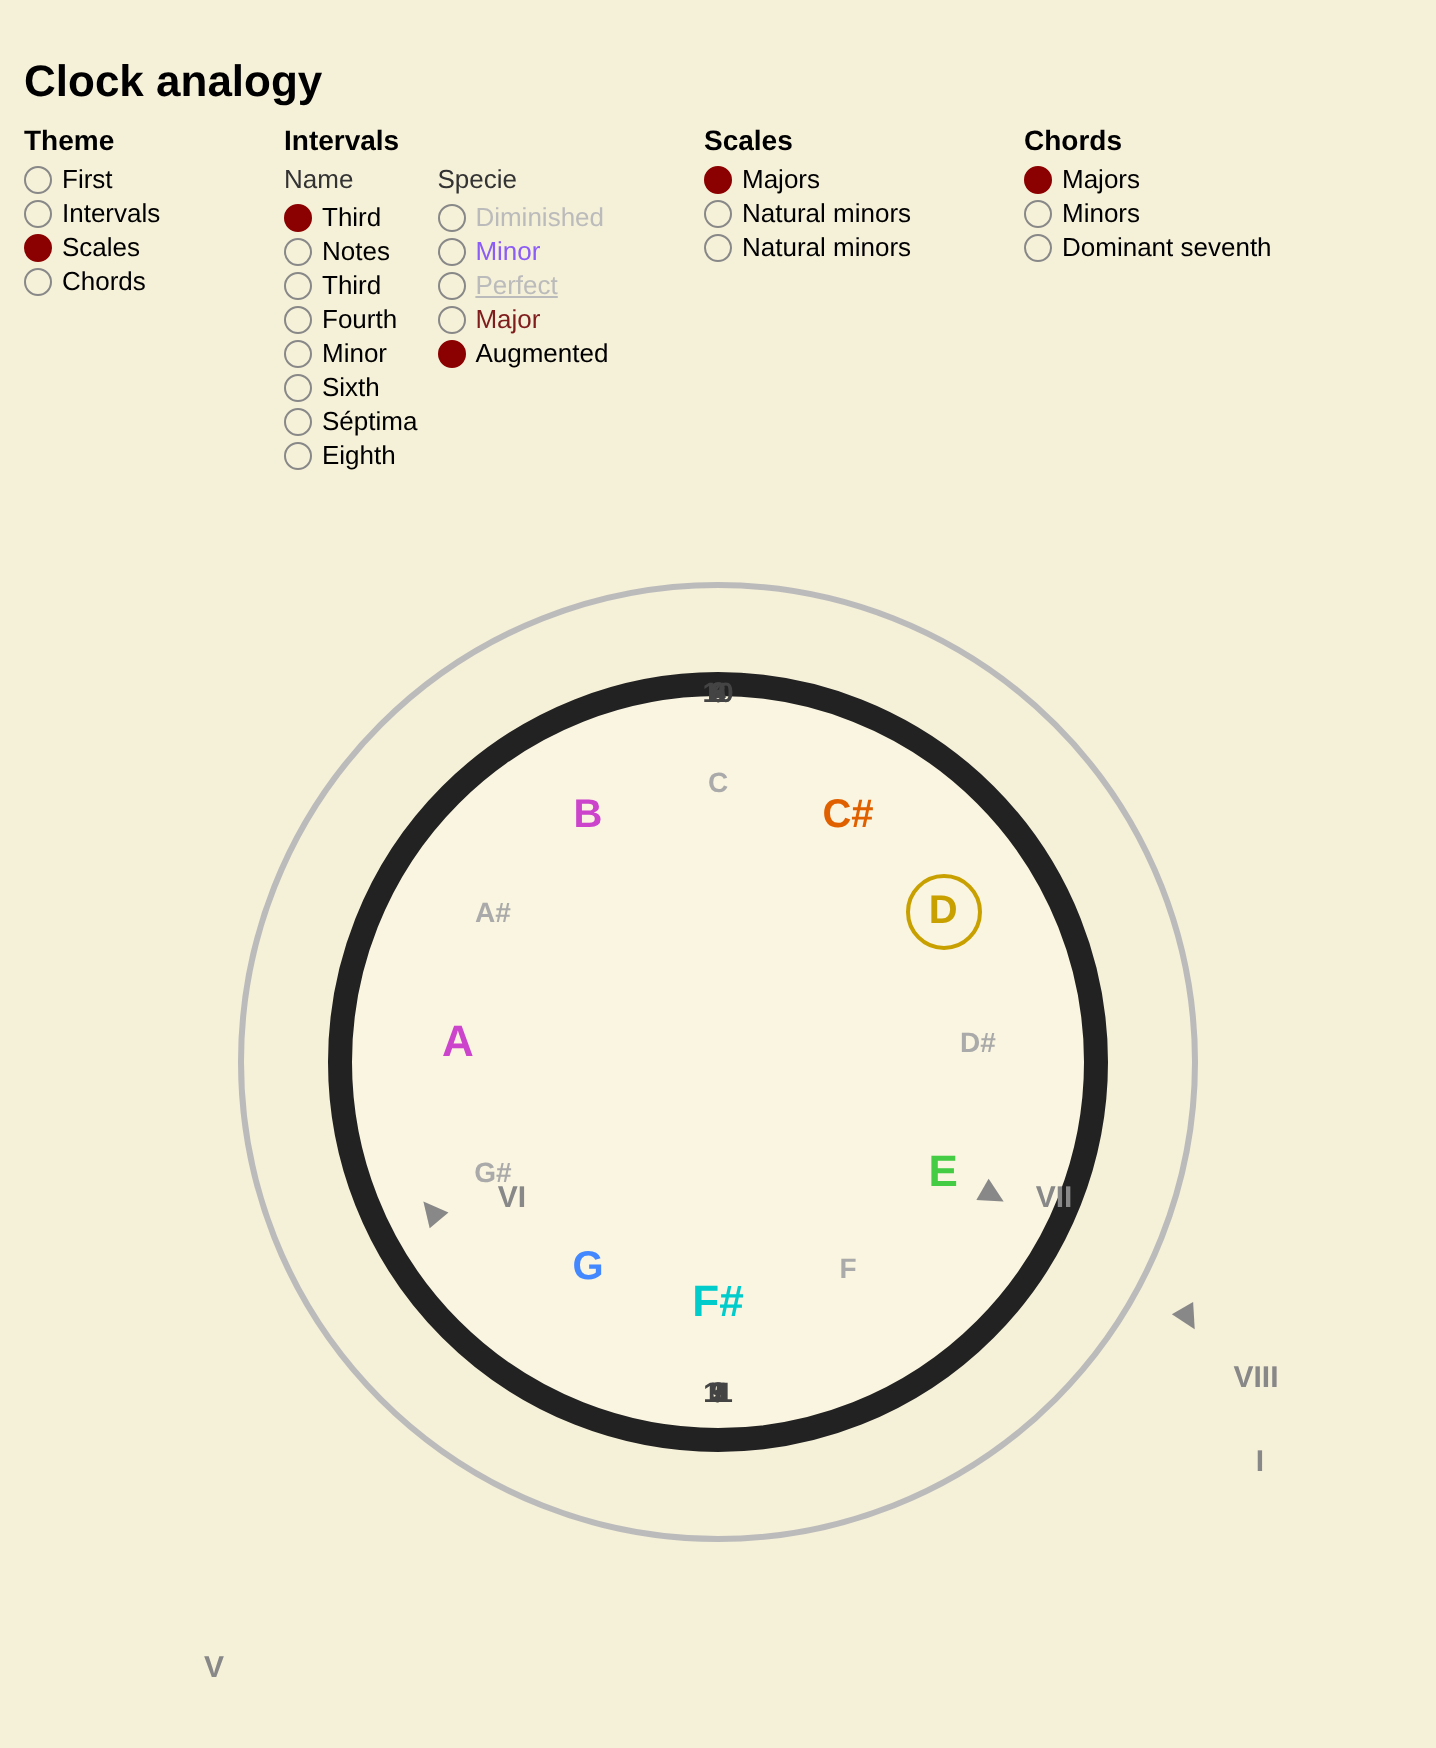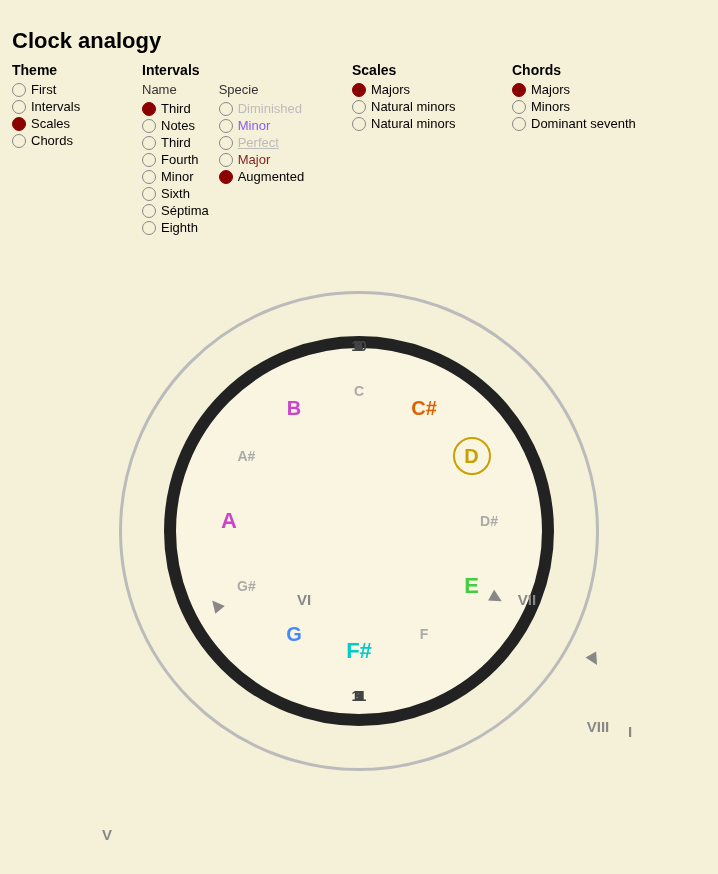--- a/index.html
+++ b/index.html
@@ -313,23 +313,23 @@
     <div class="clock-note" style="left: 471.583px; top: 205px; color: rgb(200, 160, 0); font-size: 20px;">D</div>
     <div class="clock-note" style="left: 489px; top: 270px; color: rgb(170, 170, 170); font-size: 14px;">D#</div>
     <div class="clock-note" style="left: 471.583px; top: 335px; color: rgb(68, 204, 68); font-size: 22px;">E</div>
     <div class="clock-note" style="left: 424px; top: 382.583px; color: rgb(170, 170, 170); font-size: 14px;">F</div>
     <div class="clock-note" style="left: 359px; top: 400px; color: rgb(0, 204, 204); font-size: 22px;">F#</div>
     <div class="clock-note" style="left: 294px; top: 382.583px; color: rgb(68, 136, 255); font-size: 20px;">G</div>
     <div class="clock-note" style="left: 246.417px; top: 335px; color: rgb(170, 170, 170); font-size: 14px;">G#</div>
     <div class="clock-note" style="left: 229px; top: 270px; color: rgb(204, 68, 204); font-size: 22px;">A</div>
     <div class="clock-note" style="left: 246.417px; top: 205px; color: rgb(170, 170, 170); font-size: 14px;">A#</div>
     <div class="clock-note" style="left: 294px; top: 157.417px; color: rgb(204, 68, 204); font-size: 20px;">B</div>
-    <div class="roman-numeral" style="left: 256px; top: 348px; margin-left: 48px;">VI</div>
+    <div class="roman-numeral" style="left: 256px; top: 348px;">VI</div>
     <div class="roman-numeral" style="left: 527px; top: 348px;">VII</div>
-    <div class="roman-numeral" style="left: 598px; top: 438px; margin-top: 37px;">VIII</div>
+    <div class="roman-numeral" style="left: 628px; top: 438px;">VIII</div>
     <div class="roman-numeral" style="left: 630px; top: 480px;">I</div>
     <div class="roman-numeral" style="left: 107px; top: 583px;">V</div>
     <div class="arrow" style="left: 497px; top: 346px; transform: translate(-50%, -50%) rotate(30deg);">▶</div>
     <div class="arrow" style="left: 595px; top: 408px; transform: translate(-50%, -50%) rotate(60deg);">▶</div>
     <div class="arrow" style="left: 648px; top: 648px; transform: translate(-50%, -50%) rotate(120deg);">▶</div>
     <div class="arrow" style="left: 124px; top: 645px; transform: translate(-50%, -50%) rotate(-90deg);">▶</div>
     <div class="arrow" style="left: 215px; top: 355px; transform: translate(-50%, -50%) rotate(-130deg);">▶</div>
   </div>
 
 </body></html>

